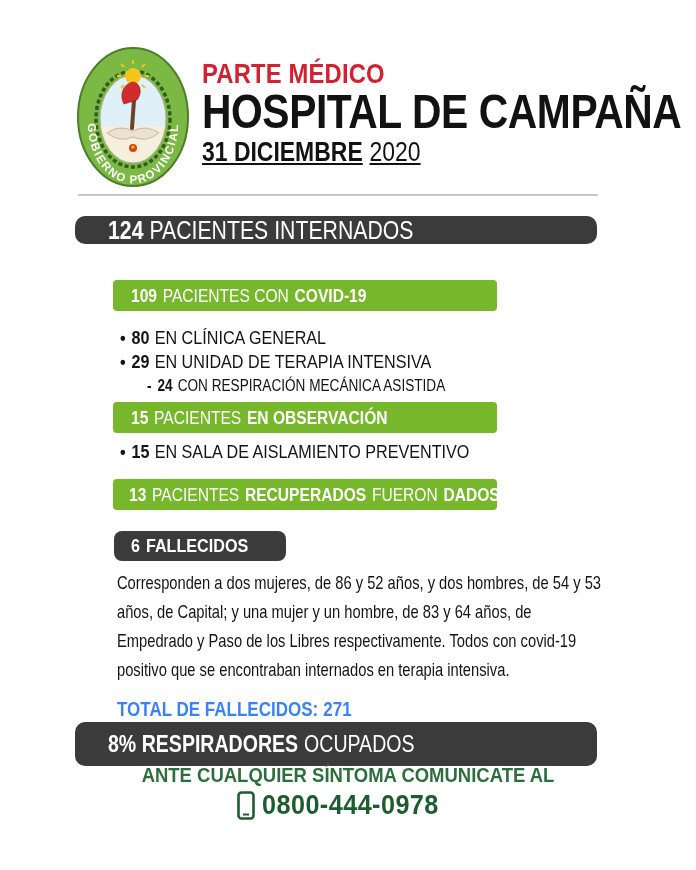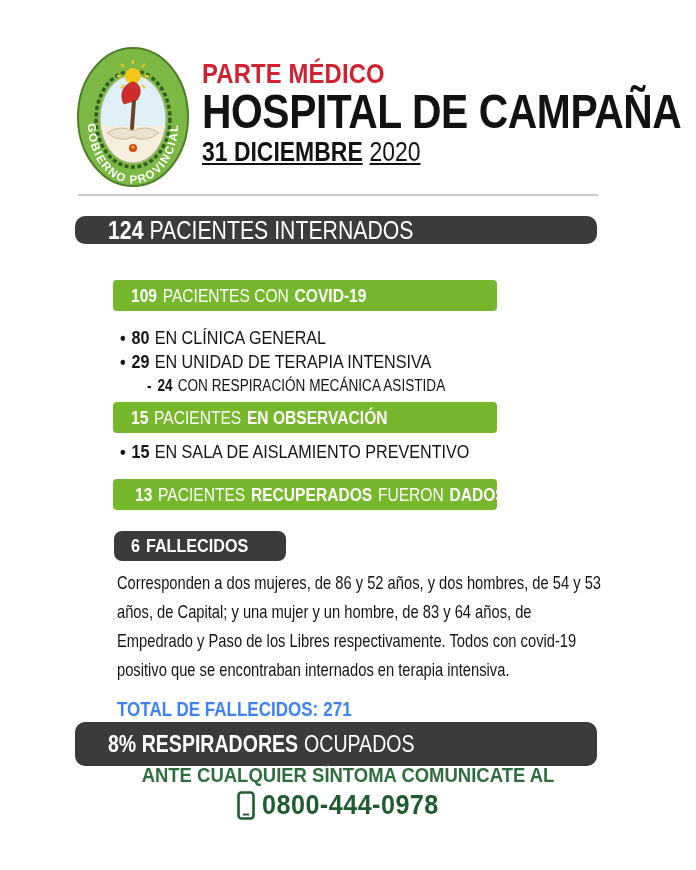--- a/index.html
+++ b/index.html
@@ -34,21 +34,21 @@
   .bar-green{ background:var(--green); border-radius:4px; }
   .bar .cond{ gap:7px; }
   .bar-green .cond{ transform:scaleX(0.82); }
   .num{ font-weight:800; }
   .seg-b{ font-weight:700; }
   .seg-r{ font-weight:400; }
 
   #bar124{ left:75px; top:216px; width:522px; height:28px; padding-left:33px; font-size:25px; }
   #bar109{ left:113px; top:280px; width:384px; height:31px; padding-left:18px; font-size:19px; }
   #bar15 { left:113px; top:402px; width:384px; height:31px; padding-left:18px; font-size:19px; }
-  #bar13 { left:113px; top:479px; width:384px; height:31px; padding-left:22px; font-size:19px; }
+  #bar13 { left:113px; top:479px; width:384px; height:31px; padding-left:16px; font-size:19px; }
   #bar6  { left:114px; top:531px; height:30px; padding:0 17px; font-size:19px; border-radius:8px; }
   #bar8  { left:75px; top:722px; width:522px; height:44px; padding-left:33px; font-size:23px; }
 
   
   .bullet{ position:absolute; font-size:19px; color:#141414; }
   .bullet .dot{ font-weight:700; margin-right:7px; }
   .bullet .val{ font-weight:800; margin-right:6px; }
   #b80{ left:120px; top:327px; }
   #b29{ left:120px; top:351px; }
   #b24{ left:147px; top:377px; font-size:16px; }

